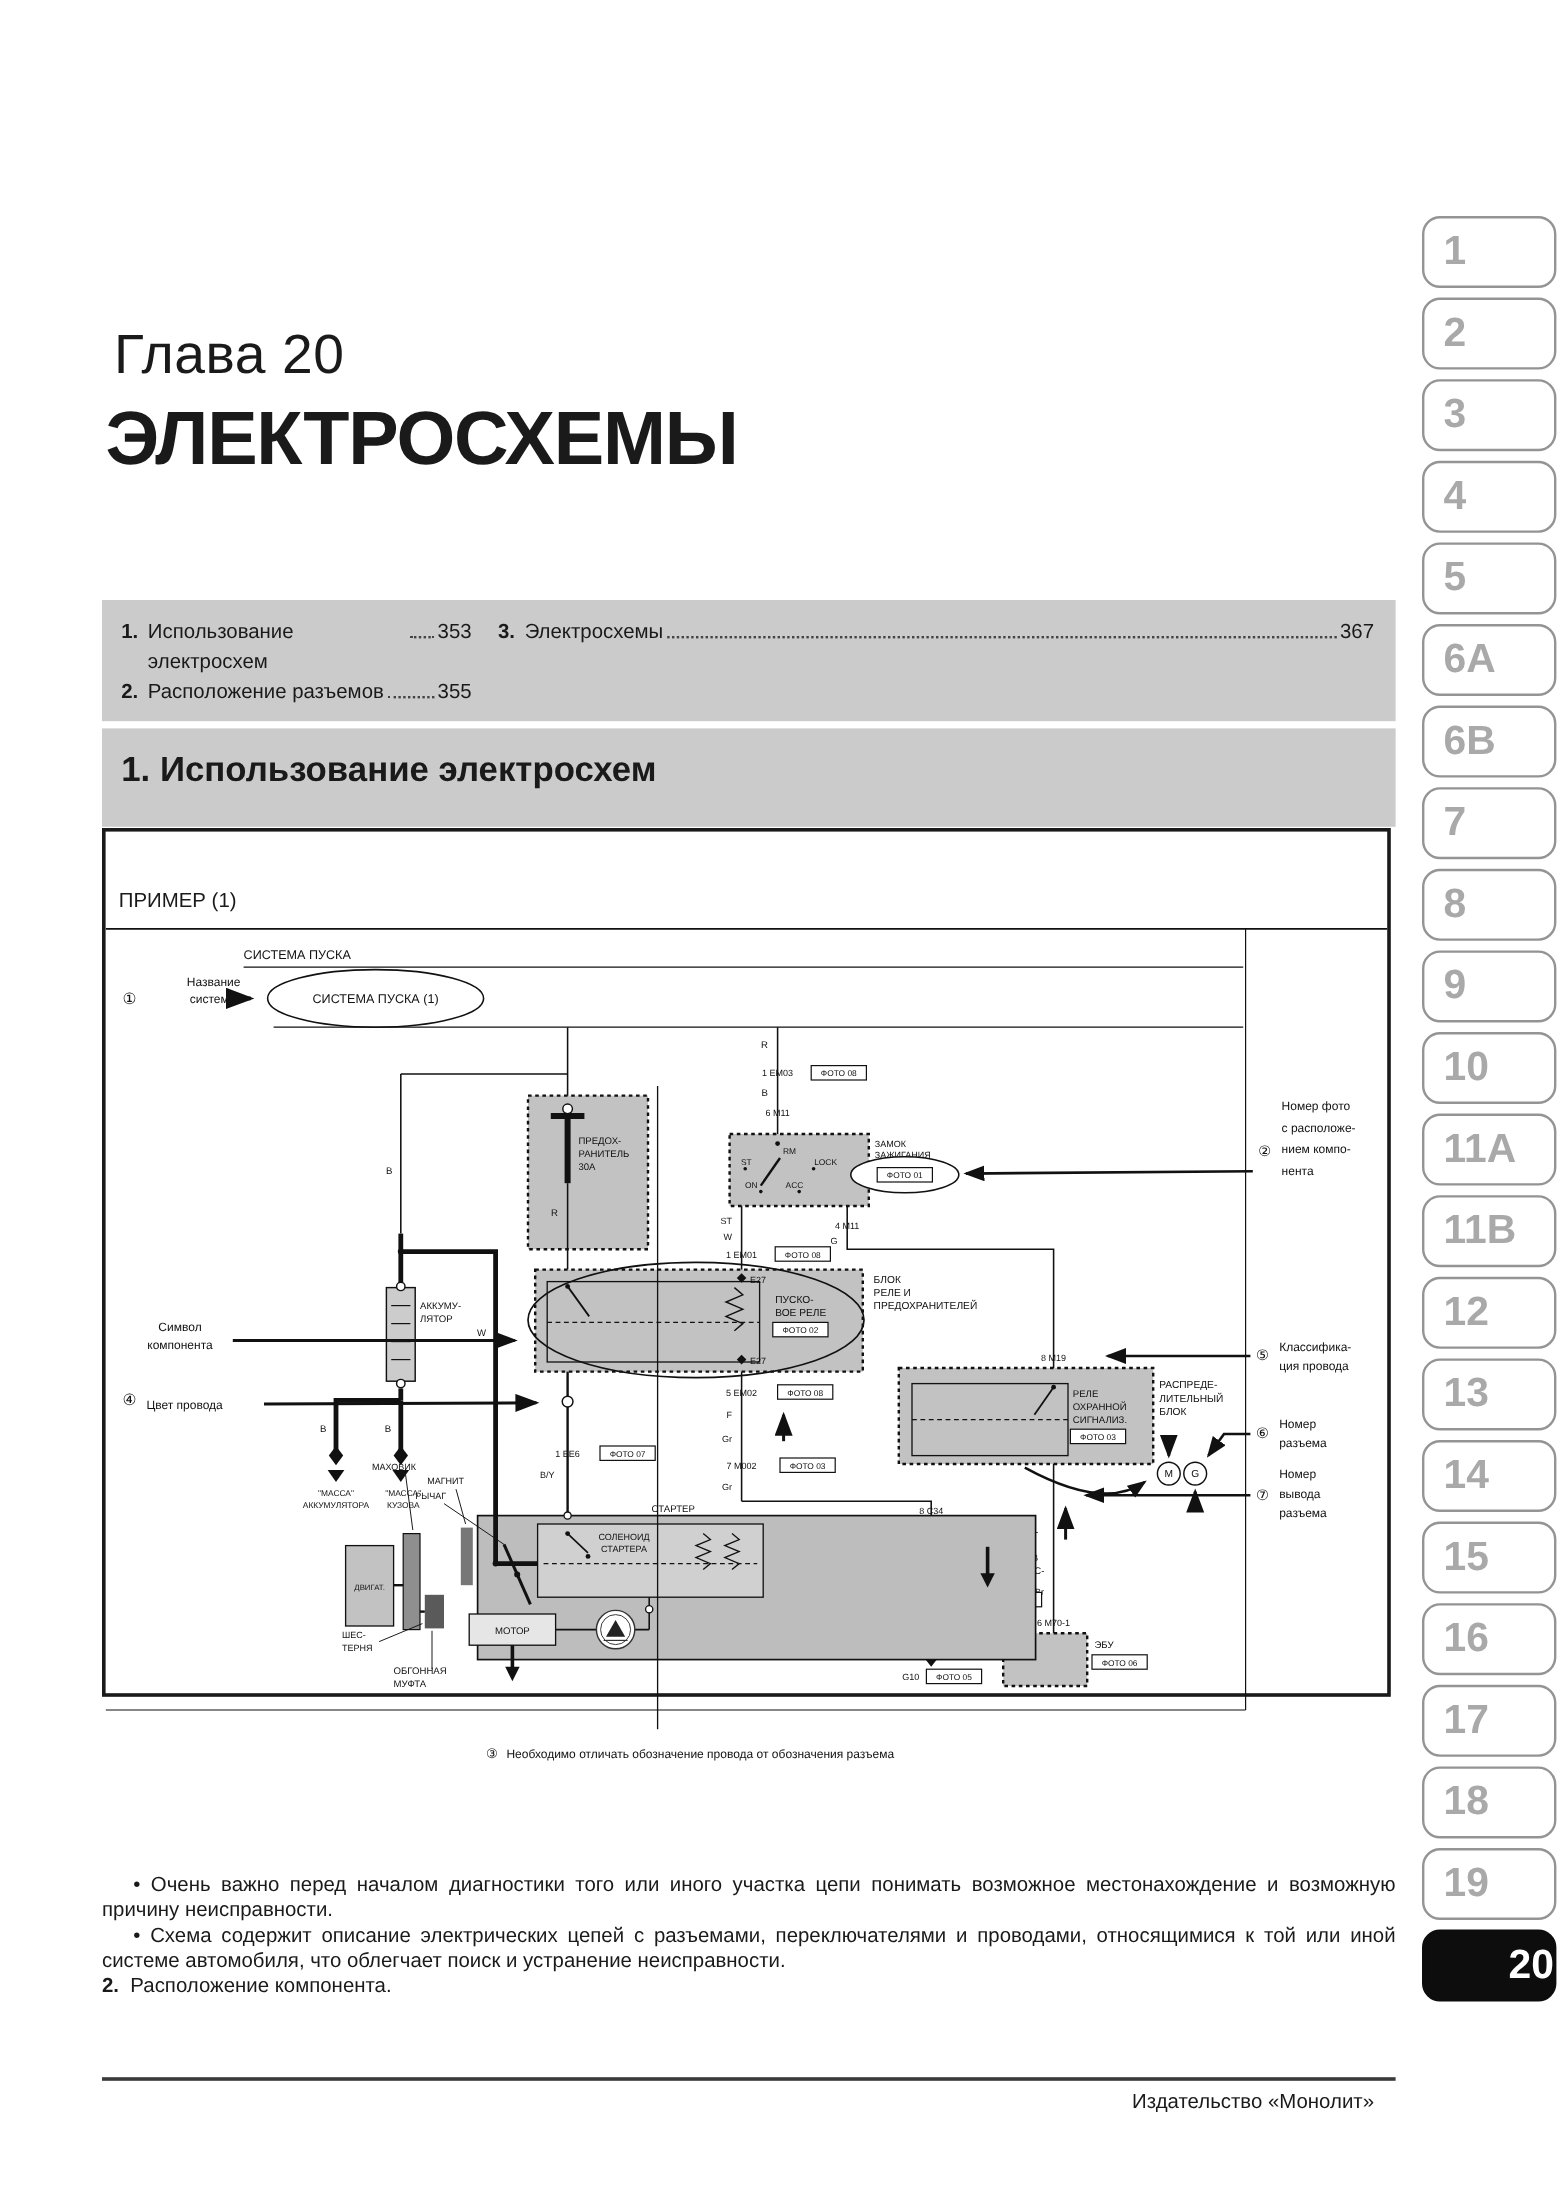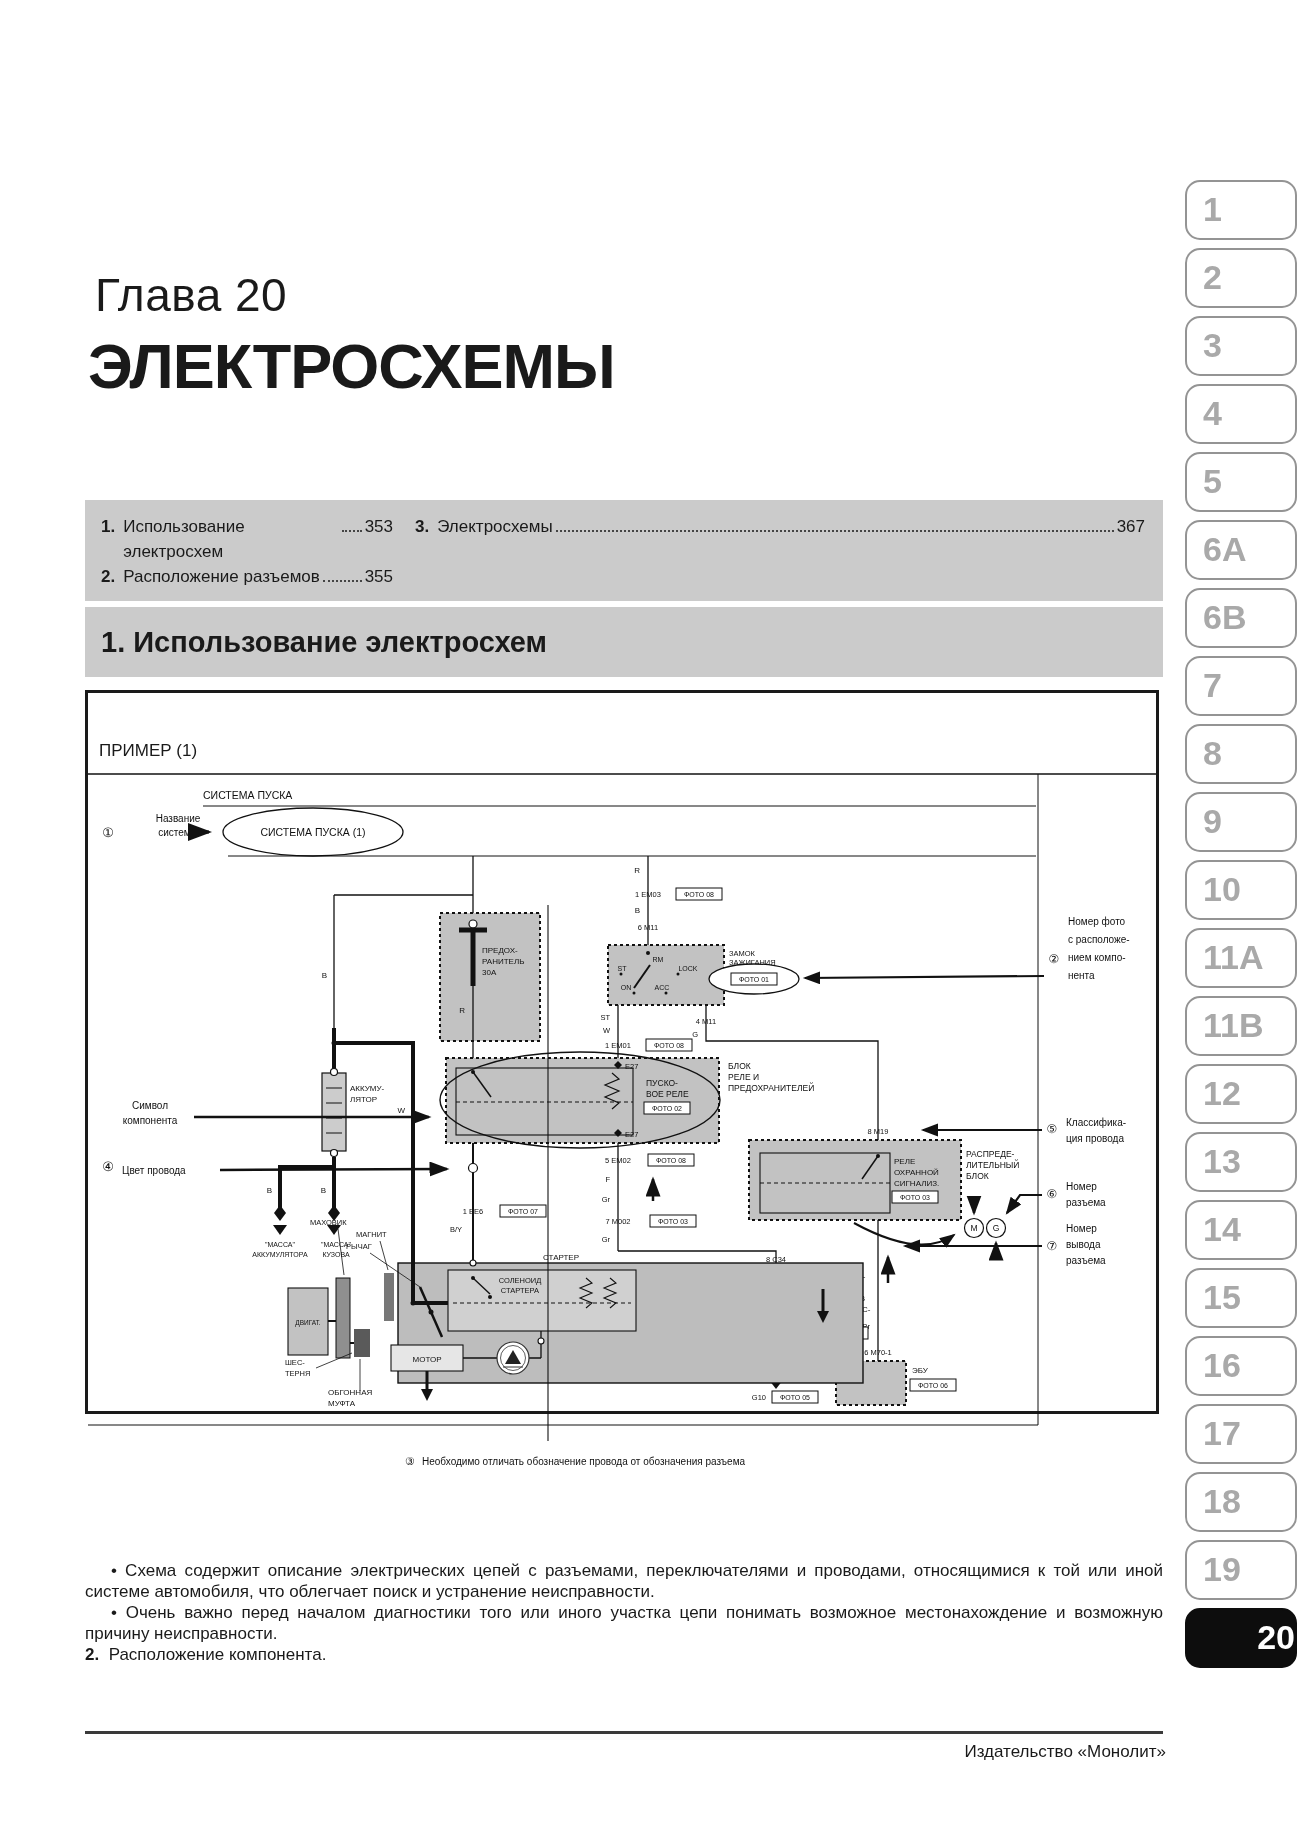--- a/index.html
+++ b/index.html
@@ -13,33 +13,33 @@
   #title{left:88px;top:330px;font-size:63px;font-weight:bold;letter-spacing:-1px;}
   
   #toc{left:85px;top:500px;width:1078px;background:#cbcbcb;box-sizing:border-box;
        padding:14px 18px 12px 16px;display:flex;gap:22px;font-size:17px;}
   .toc-col1{width:292px;flex:none;}
   .toc-col2{flex:1;}
   .toc-row{display:flex;align-items:baseline;line-height:25px;}
   .toc-num{font-weight:bold;margin-right:8px;}
   .toc-dots{flex:1;border-bottom:2px dotted #444;margin:0 3px 4px 3px;min-width:20px;}
   
-  #sect{left:85px;top:607px;width:1078px;height:70px;background:#cbcbcb;box-sizing:border-box;
+  #sect{left:85px;top:607px;width:1078px;height:82px;background:#cbcbcb;box-sizing:border-box;
         font-size:29px;font-weight:bold;line-height:70px;padding-left:16px;}
   
   #dbox{left:85px;top:690px;width:1074px;height:724px;border:3px solid #1a1a1a;box-sizing:border-box;background:#fff;}
   #primer{left:11px;top:48px;font-size:17px;}
   #schema{left:0px;top:80px;}
   
   #btext{left:85px;top:1560px;width:1078px;font-size:17px;line-height:21px;text-align:justify;}
   #btext p{margin:0;}
   .ind{text-indent:26px;}
   
   #rule{left:85px;top:1731px;width:1078px;height:3px;background:#3a3a3a;}
-  #footer{left:88px;top:1742px;width:1078px;text-align:right;font-size:17px;}
+  #footer{left:67px;top:1742px;width:1078px;text-align:right;font-size:17px;}
   
   #sidebar{left:1185px;top:180px;width:115px;}
   .tab{width:112px;height:60px;border:2px solid #949494;border-radius:15px;background:#fff;
        margin-bottom:8px;box-sizing:border-box;}
   .tab span{display:block;padding-left:16px;line-height:54px;font-size:34px;font-weight:bold;color:#a9a9a9;}
   .tab.active{background:#0d0d0d;border-color:#0d0d0d;}
   .tab.active span{color:#ffffff;text-align:right;}
   
   svg text{font-family:"Liberation Sans",sans-serif;fill:#111;}
   .t7{font-size:7px;} .t65{font-size:6.5px;} .t75{font-size:7.5px;} .t8{font-size:8px;}
@@ -397,22 +397,22 @@
 
     <g>
       <line class="wire" x1="460" y1="132" x2="460" y2="668" stroke-width="1.1"></line>
       <text class="t11 mid" x="322" y="692">③</text>
       <text class="t10" x="334" y="692">Необходимо отличать обозначение провода от обозначения разъема</text>
     </g>
   </svg>
 </div>
 
 <div class="abs" id="btext">
+  <p class="ind">•  Очень важно перед началом диагностики того или иного участка цепи понимать возможное местонахождение и возможную причину неисправности.</p>
   <p class="ind">•  Схема содержит описание электрических цепей с разъемами, переключателями и проводами, относящимися к той или иной системе автомобиля, что облегчает поиск и устранение неисправности.</p>
-  <p class="ind">•  Очень важно перед началом диагностики того или иного участка цепи понимать возможное местонахождение и возможную причину неисправности.</p>
   <p><b>2.</b>&nbsp;&nbsp;<span>Расположение компонента.</span></p>
 </div>
 
 <div class="abs" id="rule"></div>
 <div class="abs" id="footer">Издательство «Монолит»</div>
 
 <div class="abs" id="sidebar">
   <div class="tab">
       <span>1</span>
     </div>

